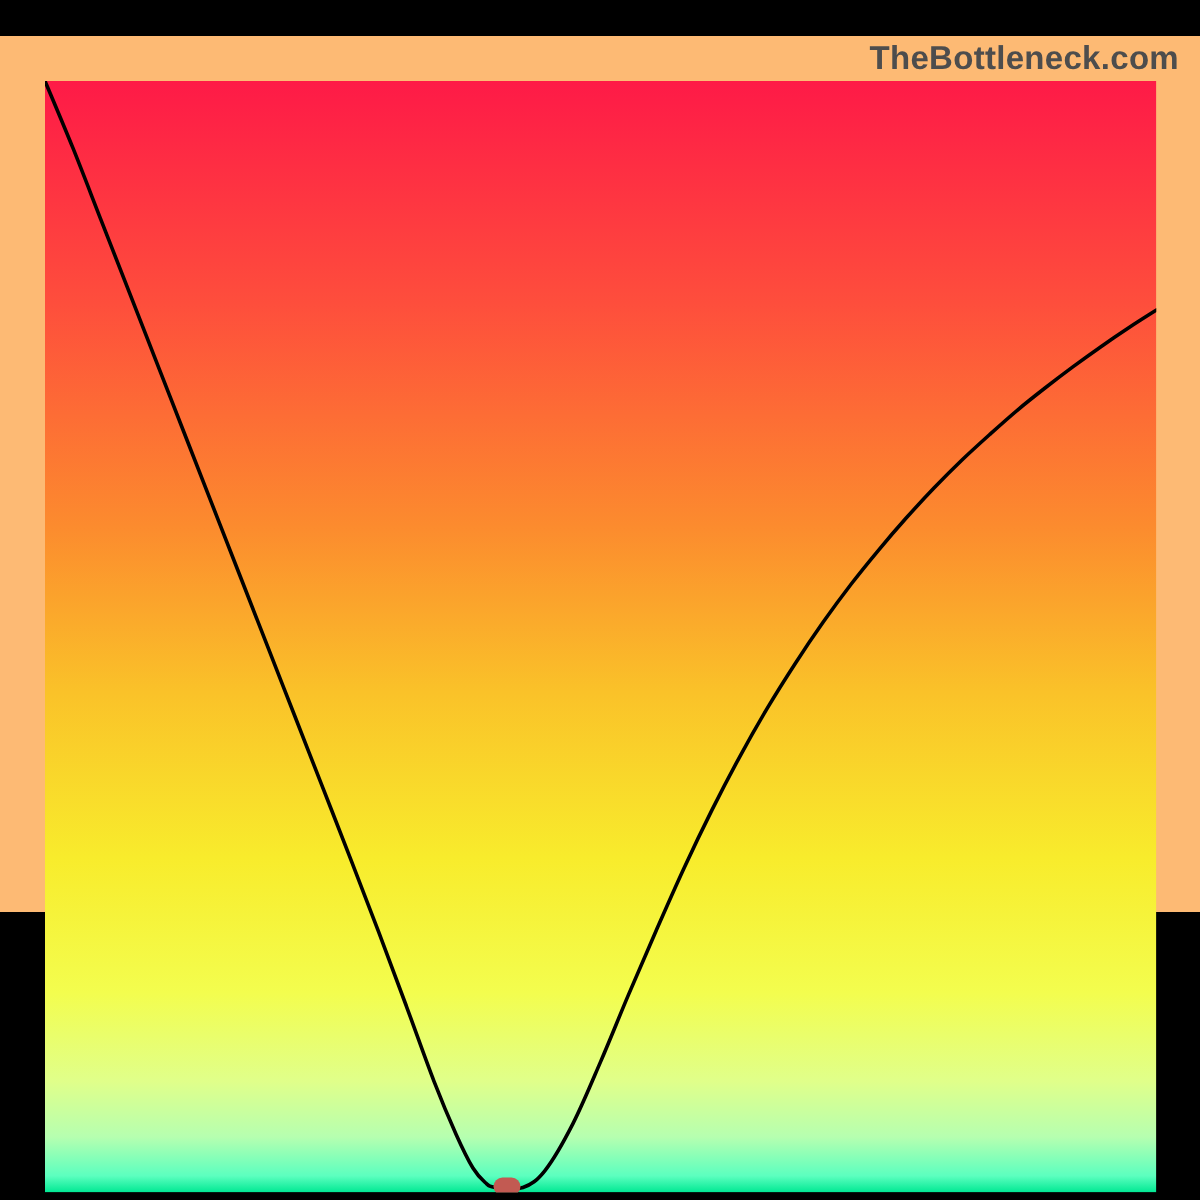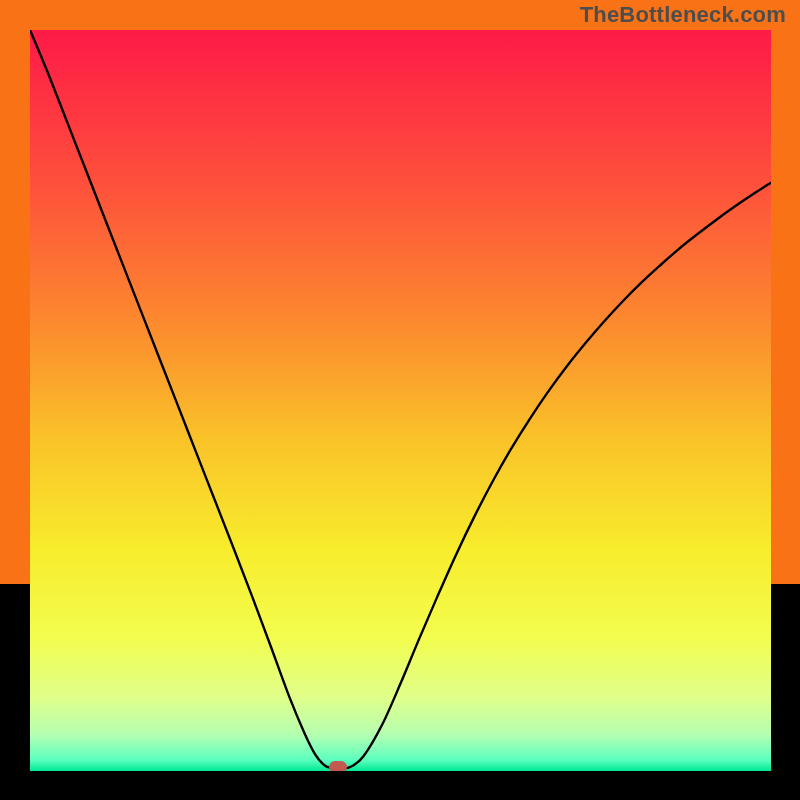--- a/index.html
+++ b/index.html
@@ -8,21 +8,22 @@
     width: 800px;
     height: 800px;
     background: #000000;
     overflow: hidden;
     font-family: Arial, Helvetica, sans-serif;
   }
   .frame {
     position: relative;
     width: 800px;
     height: 584px;
-    background: #f97316;
+    background: #fdba74;
+    margin-top: 24px;
   }
   .attribution {
     position: absolute;
     top: 2px;
     right: 14px;
     font-size: 22px;
     font-weight: 600;
     color: #4d4d4d;
     letter-spacing: 0.2px;
     user-select: none;

